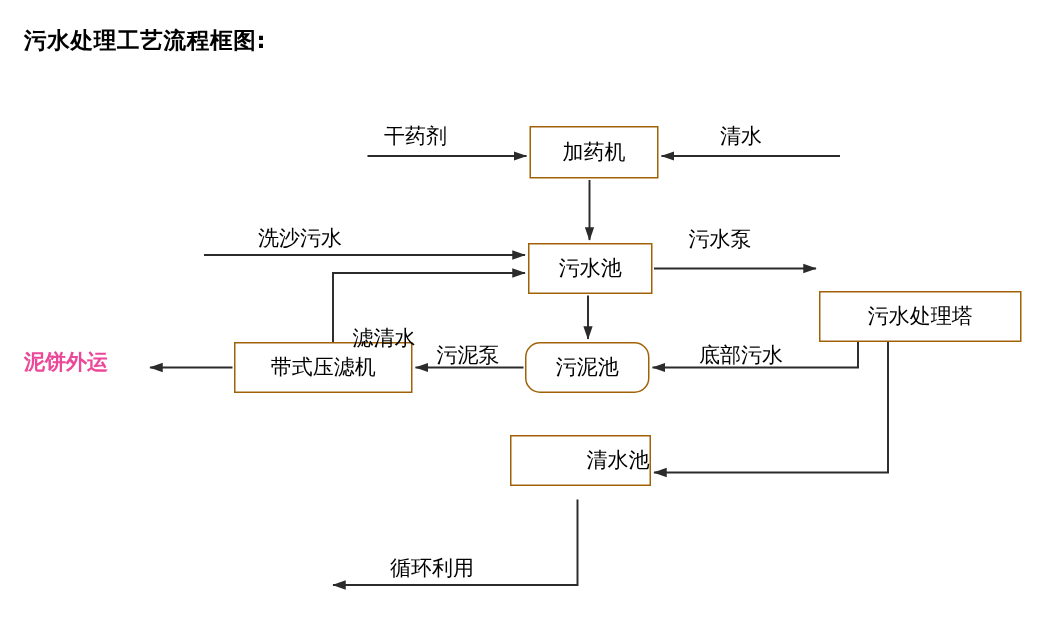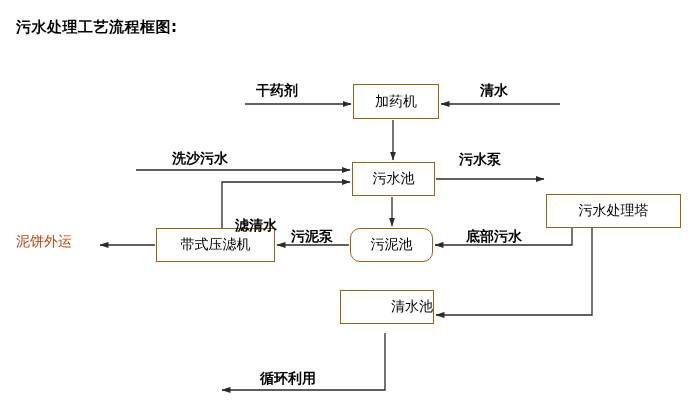--- a/index.html
+++ b/index.html
@@ -43,27 +43,27 @@
     font-size: 14px;
     color: #000000;
     white-space: nowrap;
   }
   .edge-label {
     position: absolute;
     font-size: 14px;
     color: #000000;
     white-space: nowrap;
     background: transparent;
-    font-weight: bold;
   }
   .term-label {
     position: absolute;
     font-size: 14px;
-    color: #c2410c;
+    color: #ec4899;
     white-space: nowrap;
+    font-weight: bold;
   }
 </style>
 </head>
 <body>
 
 <div id="page">
 
   <div id="title">污水处理工艺流程框图:</div>
 
   <svg class="flow" viewBox="0 0 700 420" xmlns="http://www.w3.org/2000/svg">

